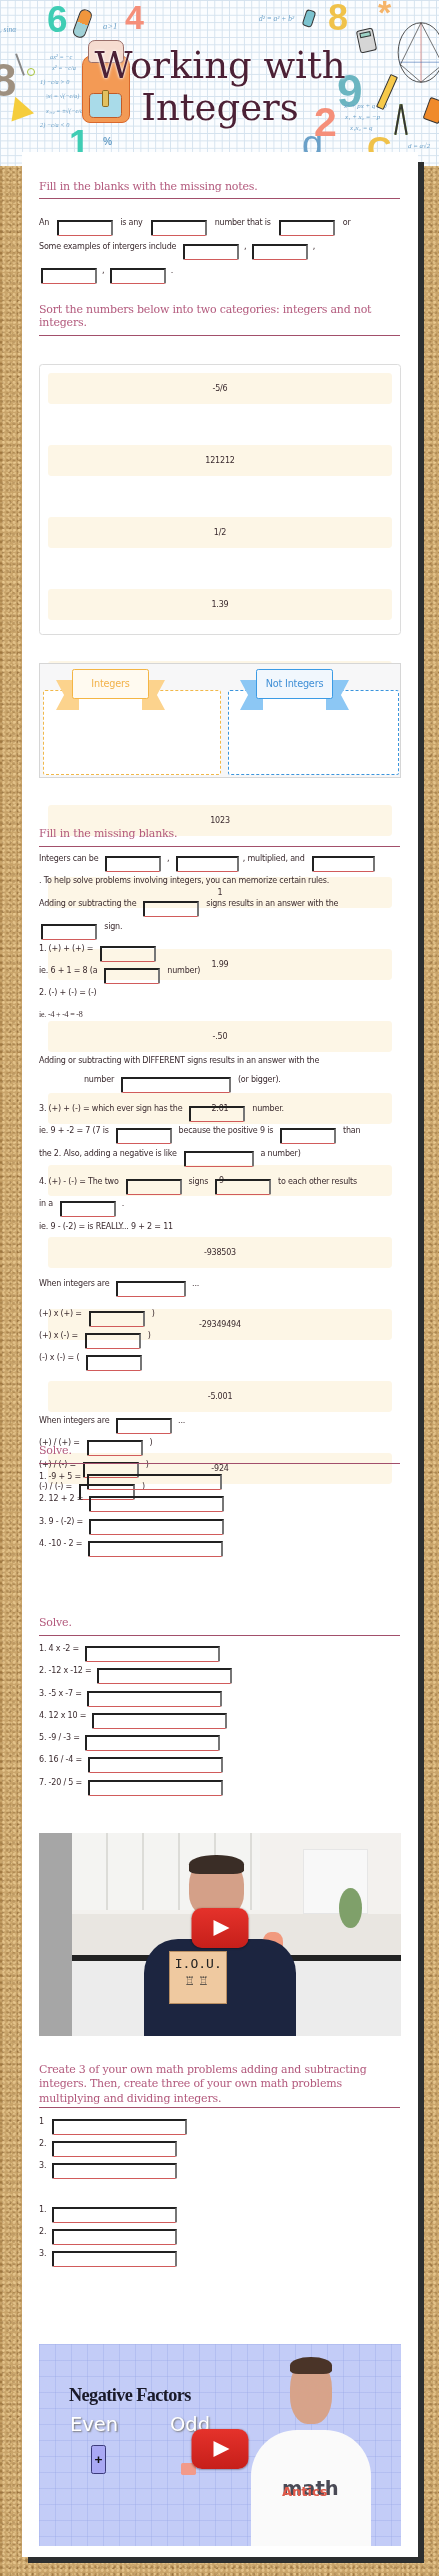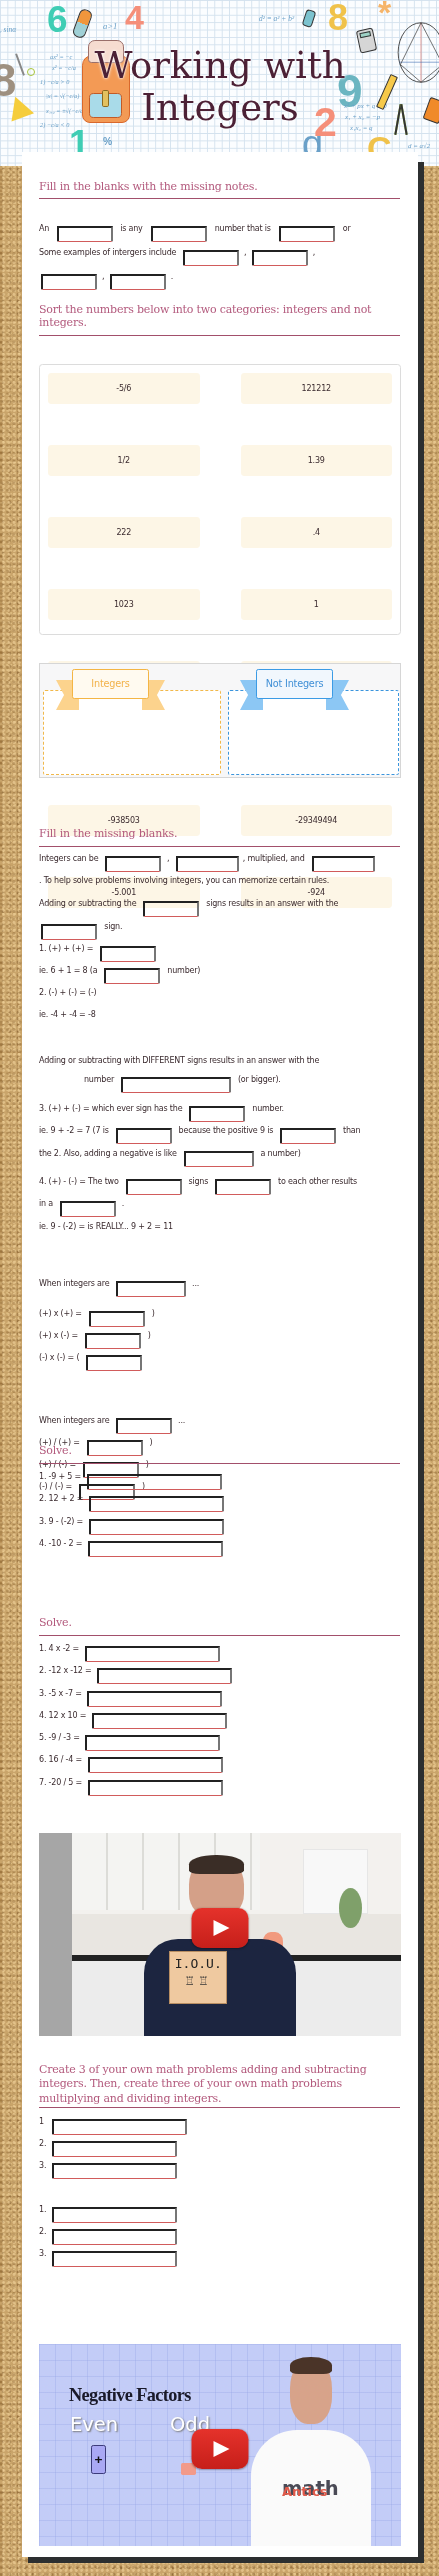--- a/index.html
+++ b/index.html
@@ -86,21 +86,21 @@
   .blank.w190 { width: 110px; }
   .blank.w235 { width: 135px; }
   .line { display: block; height: 24px; white-space: nowrap; }
 
   
   .sort-panel {
     position: absolute; left: 17px; top: 212px; width: 362px; height: 271px;
     border: 0.6px solid #dcdcdc; border-radius: 3.4px; background: #fff;
     padding: 8px 8px;
   }
-  .sort-grid { display: grid; grid-template-columns: 1fr 1fr; column-gap: 6.9px; row-gap: 9.7px; gap: 41px; }
+  .sort-grid { display: grid; grid-template-columns: 1fr; column-gap: 6.9px; row-gap: 9.7px; gap: 41px; }
   .chip {
     height: 31px; background: #fdf6e6; border-radius: 3.4px;
     display: flex; align-items: center; justify-content: center;
     font-family: "DejaVu Sans", sans-serif; font-size: 8px; color: #3a2a2e;
     letter-spacing: -0.2px;
     cursor: grab;
   }
 
   
   .drop-panel {
@@ -219,21 +219,21 @@
     <div>Working with</div>
     <div>Integers</div>
   </div>
 </div>
 
 <div class="card-shadow"></div>
 <div class="card">
 
   <div class="section" style="top:27.5px;">
     <div class="sec-title">Fill in the blanks with the missing notes.</div>
-    <div class="body-text" style="margin-top:18px;">
+    <div class="body-text" style="margin-top:12px;">
       <span class="line">
         <span>An</span>
         <input class="blank" style="margin-left: 5.7px;">
         <span>is any</span>
         <input class="blank" style="margin-left: 5.7px; margin-right: 5.7px;">
         <span>number that is</span>
         <input class="blank" style="margin-left: 5.7px; margin-right: 5.7px;">
         <span>or</span>
       </span>
       <span class="line">
@@ -315,21 +315,21 @@
       <span class="line" style="height:22px;">
         <span>1. (+) + (+) =</span>
         <input class="blank" style="margin-left: 4.6px;">
       </span>
       <span class="line" style="height:22px;">
         <span>ie. 6 + 1 = 8 (a</span>
         <input class="blank" style="margin-left: 4.6px; margin-right: 4.6px;">
         <span>number)</span>
       </span>
       <span class="line" style="height:22px;">2. (-) + (-) = (-)</span>
-      <span class="line" style="height:46px;">ie. -4 + -4 = -8</span>
+      <span class="line" style="height:46px;font-family:Liberation Serif, serif;">ie. -4 + -4 = -8</span>
 
       <span class="line" style="height:19.5px;">Adding or subtracting with DIFFERENT signs results in an answer with the</span>
       <span class="line" style="height:29px;margin-left:45px;">
         <span>number</span>
         <input class="blank w190" style="margin-left: 4.6px; margin-right: 4.6px;">
         <span>(or bigger).</span>
       </span>
       <span class="line" style="height:22px;">
         <span>3. (+) + (-) = which ever sign has the</span>
         <input class="blank" style="margin-left: 4.6px; margin-right: 4.6px;">

